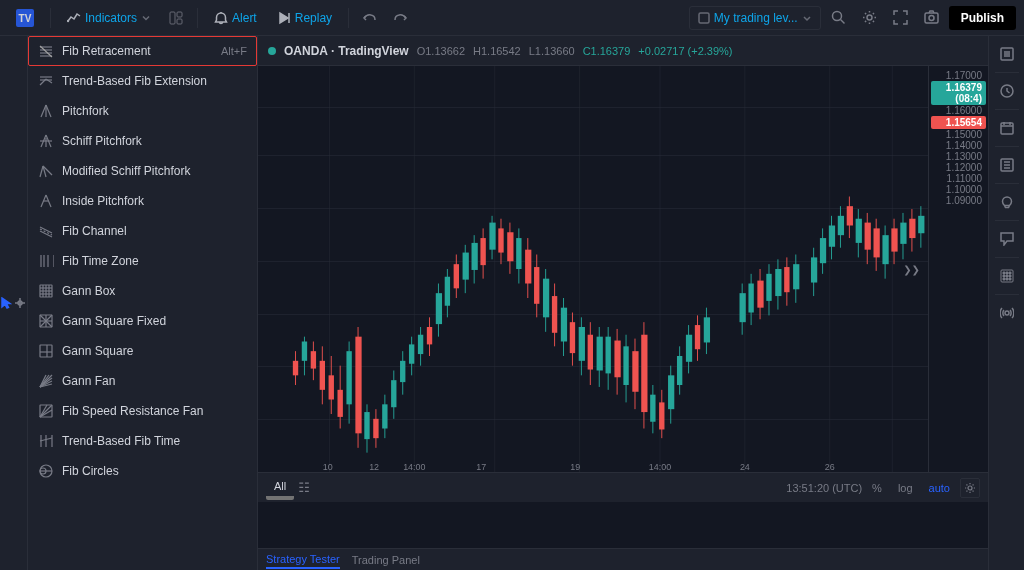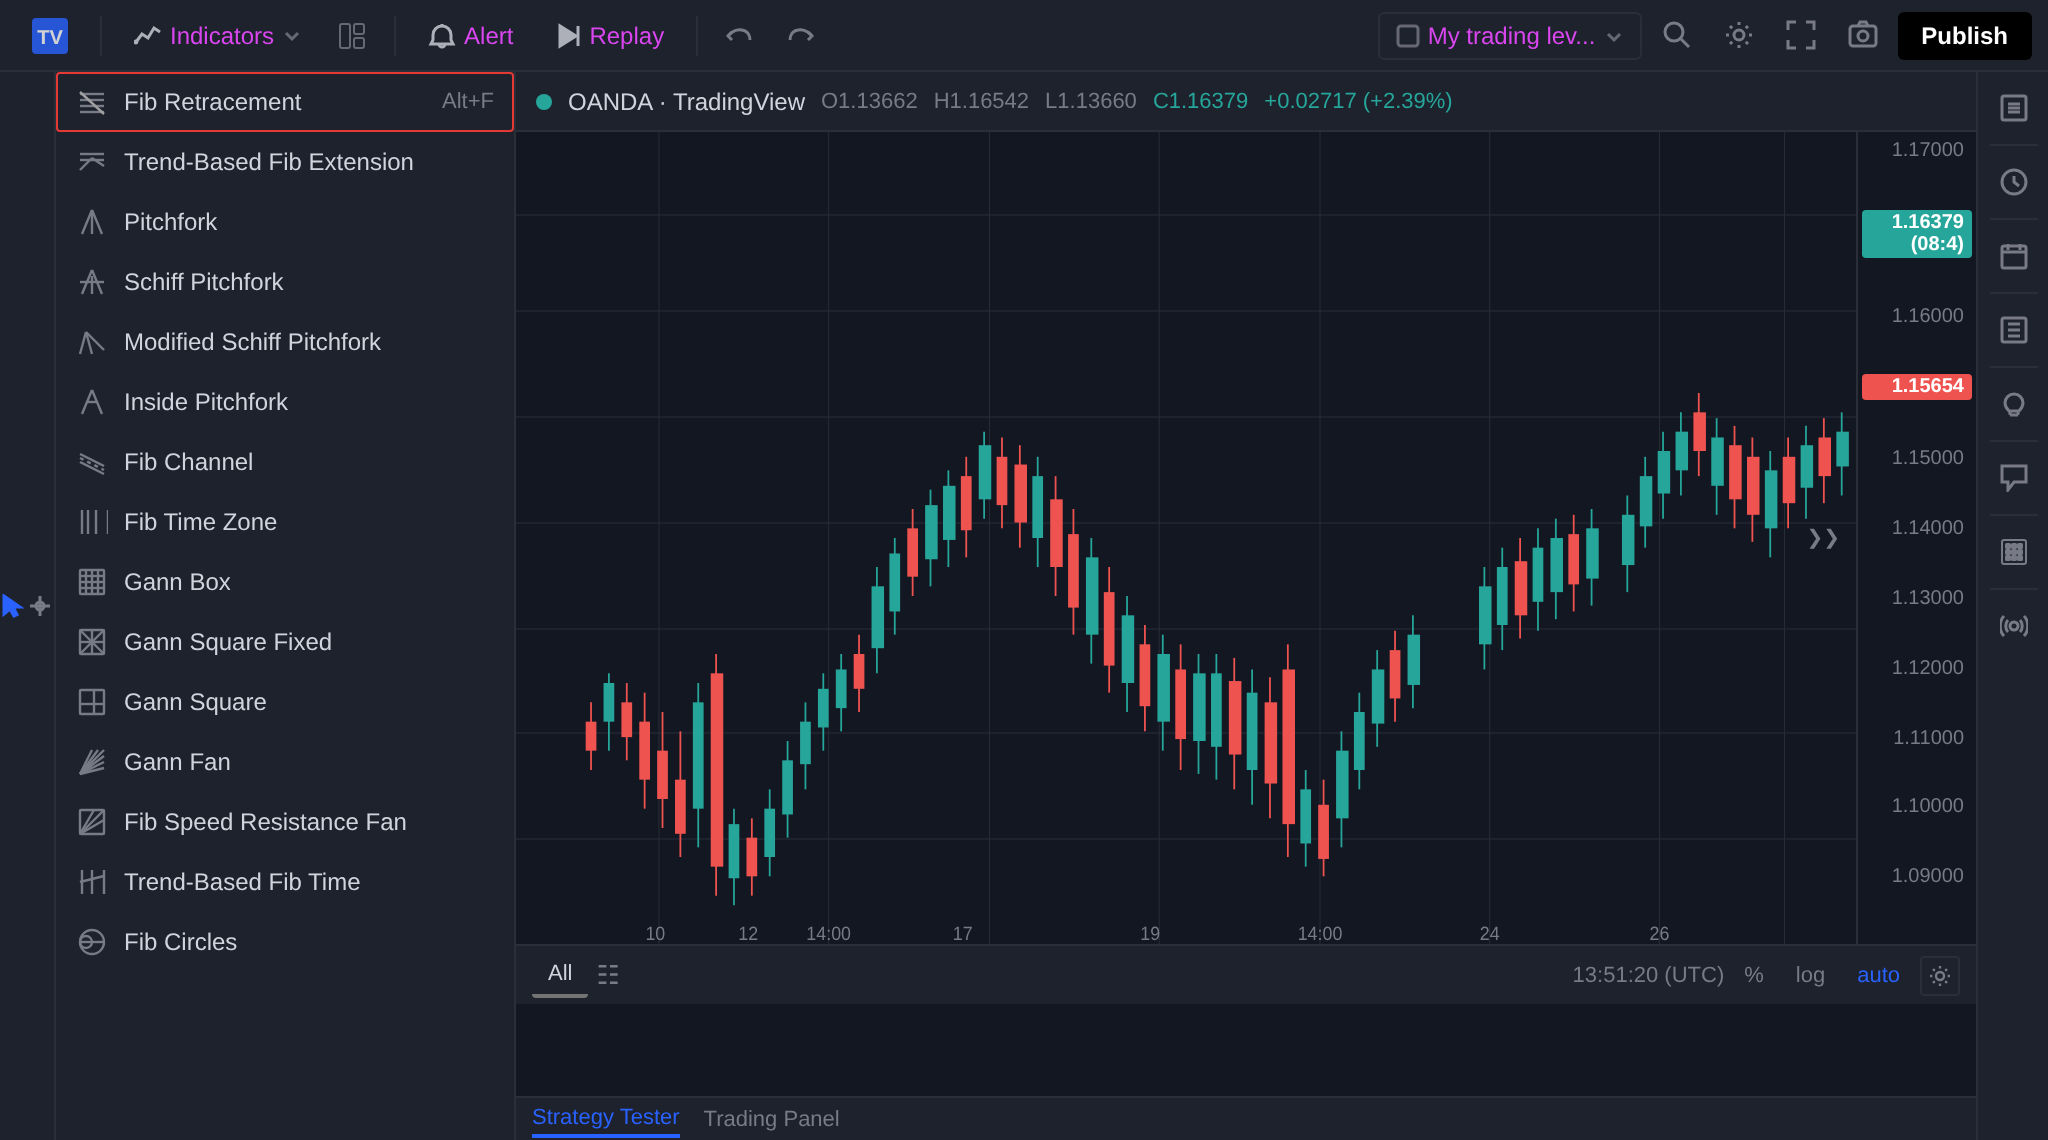--- a/index.html
+++ b/index.html
@@ -31,21 +31,21 @@
       padding: 0 8px;
       flex: 1;
     }
     .nav-btn {
       display: flex;
       align-items: center;
       gap: 4px;
       padding: 4px 8px;
       border-radius: 3px;
       cursor: pointer;
-      color: #d946ef;
+      color: #0ea5e9;
       font-size: 12px;
       background: transparent;
       border: none;
     }
     .nav-btn svg { opacity: 0.8; }
     .nav-sep { width: 1px; height: 20px; background: #2a2e39; margin: 0 4px; }
     .nav-right {
       display: flex;
       align-items: center;
       gap: 4px;
@@ -157,21 +157,21 @@
       display: flex;
       align-items: center;
       padding: 0 10px;
       gap: 8px;
       font-size: 11px;
       border-bottom: 1px solid #2a2e39;
       flex-shrink: 0;
     }
     .chart-symbol {
       color: #d1d4dc;
-      font-weight: 400;
+      font-weight: 700;
       font-size: 12px;
     }
     .dot-green { width: 8px; height: 8px; border-radius: 50%; background: #26a69a; }
     .price-info { color: #787b86; font-size: 11px; }
     .price-up { color: #26a69a; }
 
     .chart-canvas {
       flex: 1;
       position: relative;
       overflow: hidden;
@@ -181,21 +181,21 @@
     .price-scale {
       position: absolute;
       right: 0;
       top: 0;
       bottom: 0;
       width: 60px;
       background: #131722;
       border-left: 1px solid #2a2e39;
       display: flex;
       flex-direction: column;
-      justify-content: space-between;
+      justify-content: flex-start;
       padding: 4px 2px;
       font-size: 10px;
       color: #787b86;
     }
     .price-label {
       text-align: right;
       padding-right: 4px;
     }
     .price-badge-green {
       background: #26a69a;
@@ -238,21 +238,21 @@
       gap: 4px;
       flex-shrink: 0;
     }
     .bottom-tab {
       padding: 4px 8px;
       cursor: pointer;
       color: #787b86;
       font-size: 11px;
       border-radius: 2px;
     }
-    .bottom-tab.active { color: #d1d4dc; border-bottom: 2px solid #737373; }
+    .bottom-tab.active { color: #d1d4dc; border-bottom: 4px solid #737373; }
     .bottom-time {
       margin-left: auto;
       color: #787b86;
       font-size: 11px;
     }
     .bottom-controls {
       display: flex;
       gap: 4px;
       align-items: center;
     }

